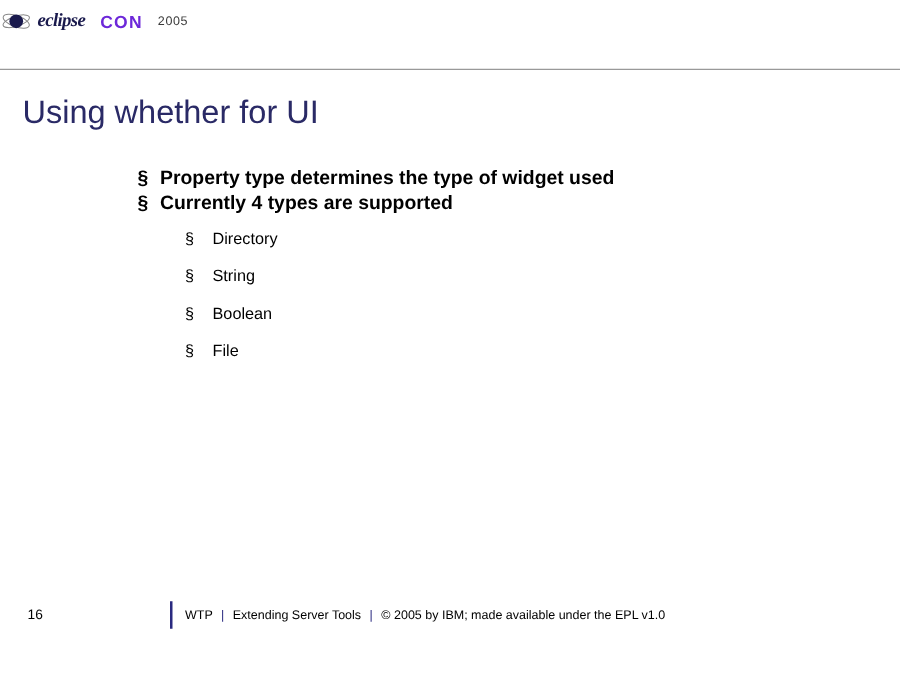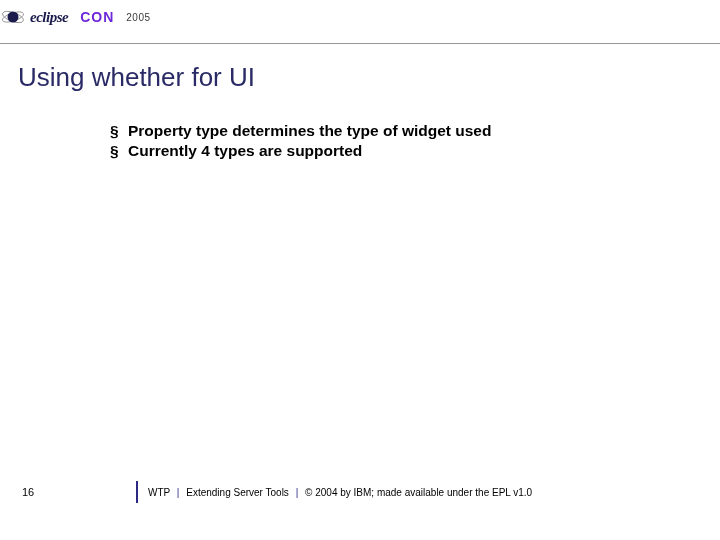--- a/index.html
+++ b/index.html
@@ -5,21 +5,21 @@
   * { margin: 0; padding: 0; box-sizing: border-box; }
   body {
     width: 720px;
     height: 540px;
     background: #ffffff;
     font-family: Arial, Helvetica, sans-serif;
     position: relative;
     overflow: hidden;
   }
   .header {
-    height: 44px;
+    height: 56px;
     position: relative;
     text-decoration: underline;
   }
   .header-line {
     position: absolute;
     bottom: 0;
     left: 0;
     right: 0;
     border-bottom: 1px solid #999;
   }
@@ -156,25 +156,31 @@
   <div class="header-line"></div>
 </div>
 
 <h1 class="slide-title">Using whether for UI</h1>
 
 <div class="content">
   <ul class="main-list">
     <li>Property type determines the type of widget used</li>
     <li>Currently 4 types are supported</li>
   </ul>
+  <ul class="sub-list">
+    <li>Directory</li>
+    <li>String</li>
+    <li>Boolean</li>
+    <li>File</li>
+  </ul>
 </div>
 
 <div class="footer">
   <span class="page-number">16</span>
   <div class="footer-bar"></div>
   <span class="footer-text">
     <span>WTP</span>
     <span class="footer-sep">|</span>
     <span>Extending Server Tools</span>
     <span class="footer-sep">|</span>
-    <span>© 2004 by IBM; made available under the EPL v1.0</span>
+    <span>© 2005 by IBM; made available under the EPL v1.0</span>
   </span>
 </div>
 
 </body></html>

